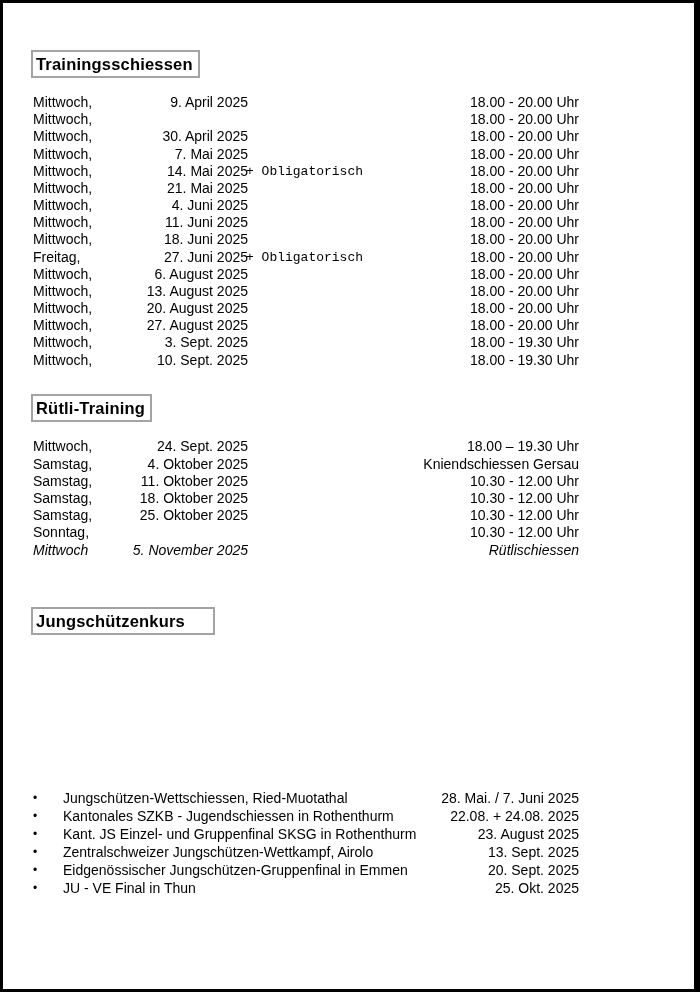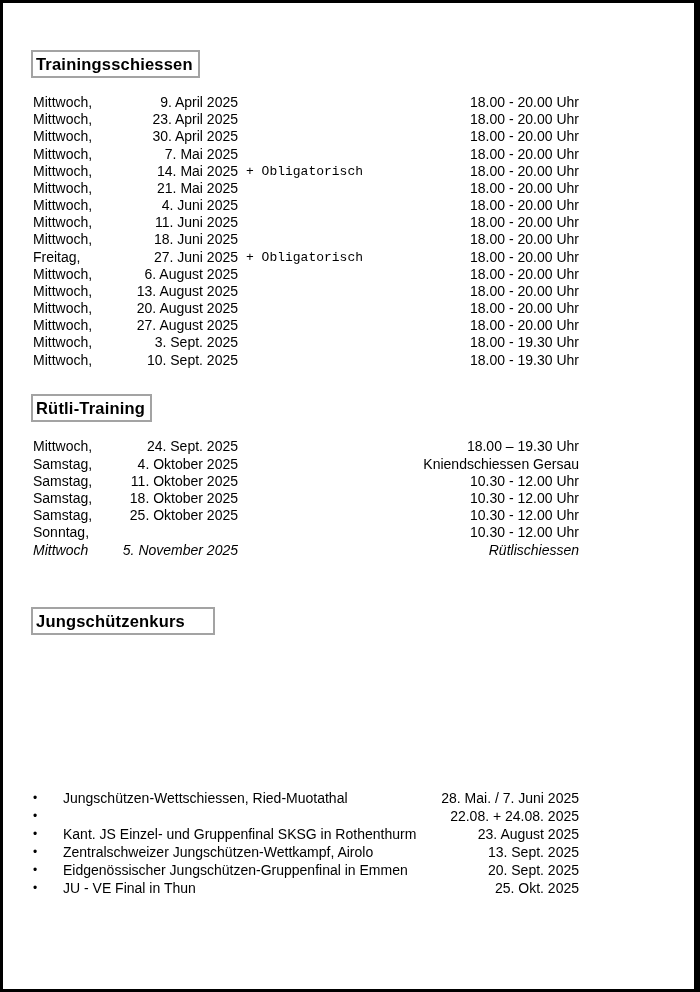--- a/index.html
+++ b/index.html
@@ -16,21 +16,21 @@
       position: absolute; left: 28px;
       border: 2px solid #a3a3a3; background: #fff;
       font-weight: bold; font-size: 16.5px; line-height: 20px;
       padding: 2px 5px 2px 3px; letter-spacing: 0.2px;
     }
     .row {
       position: absolute; left: 30px; width: 546px; height: 17px;
       font-size: 14px; line-height: 17px; white-space: nowrap;
     }
     .row .day { position: absolute; left: 0; }
-    .row .date { position: absolute; left: 1px; width: 204px; text-align: right; }
+    .row .date { position: absolute; left: 11px; width: 204px; text-align: right; }
     .row .note { position: absolute; left: 213px; font-size: 13px; font-family: Liberation Mono, monospace; }
     .row .time { position: absolute; right: 0; text-align: right; }
     .list-row {
       position: absolute; left: 30px; width: 546px; height: 18px;
       font-size: 14px; line-height: 18px; white-space: nowrap;
     }
     .list-row .bullet { position: absolute; left: 0; font-size: 12px; }
     .list-row .event { position: absolute; left: 30px; }
     .list-row .when { position: absolute; right: 0; text-align: left; }
   </style>
@@ -42,21 +42,20 @@
   <div class="heading" style="top:47px;">Trainingsschiessen</div>
 
   <div class="row" style="top:91px;">
       <span class="day">Mittwoch,</span>
       <span class="date">9. April 2025</span>
       <span class="note"></span>
       <span class="time">18.00 - 20.00 Uhr</span>
     </div>
   <div class="row" style="top:108px;">
       <span class="day">Mittwoch,</span>
-      <span class="date">23. April 2025</span>
       <span class="note"></span>
       <span class="time">18.00 - 20.00 Uhr</span>
     </div>
   <div class="row" style="top:125px;">
       <span class="day">Mittwoch,</span>
       <span class="date">30. April 2025</span>
       <span class="note"></span>
       <span class="time">18.00 - 20.00 Uhr</span>
     </div>
   <div class="row" style="top:143px;">
@@ -177,20 +176,21 @@
 
   <div class="heading" style="top:604px; width:172px;">Jungschützenkurs</div>
 
   <div class="list-row" style="top:786px;">
       <span class="bullet">•</span>
       <span class="event">Jungschützen-Wettschiessen, Ried-Muotathal</span>
       <span class="when">28. Mai. / 7. Juni  2025</span>
     </div>
   <div class="list-row" style="top:804px;">
       <span class="bullet">•</span>
+      <span class="event">Kantonales SZKB - Jugendschiessen in Rothenthurm</span>
       <span class="when">22.08. + 24.08.  2025</span>
     </div>
   <div class="list-row" style="top:822px;">
       <span class="bullet">•</span>
       <span class="event">Kant. JS Einzel- und Gruppenfinal SKSG in Rothenthurm</span>
       <span class="when">23. August  2025</span>
     </div>
   <div class="list-row" style="top:840px;">
       <span class="bullet">•</span>
       <span class="event">Zentralschweizer Jungschützen-Wettkampf, Airolo</span>

